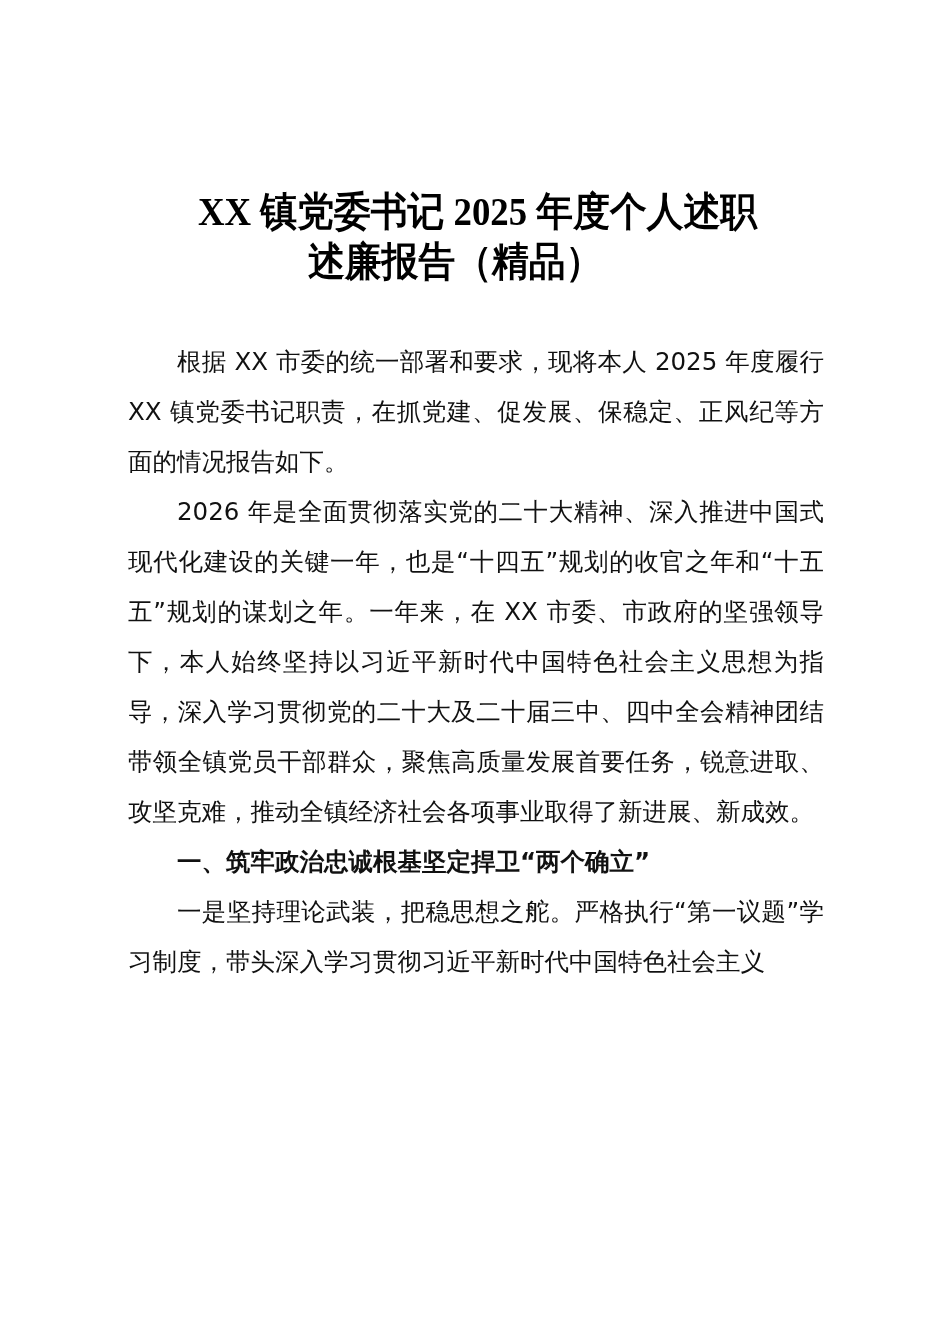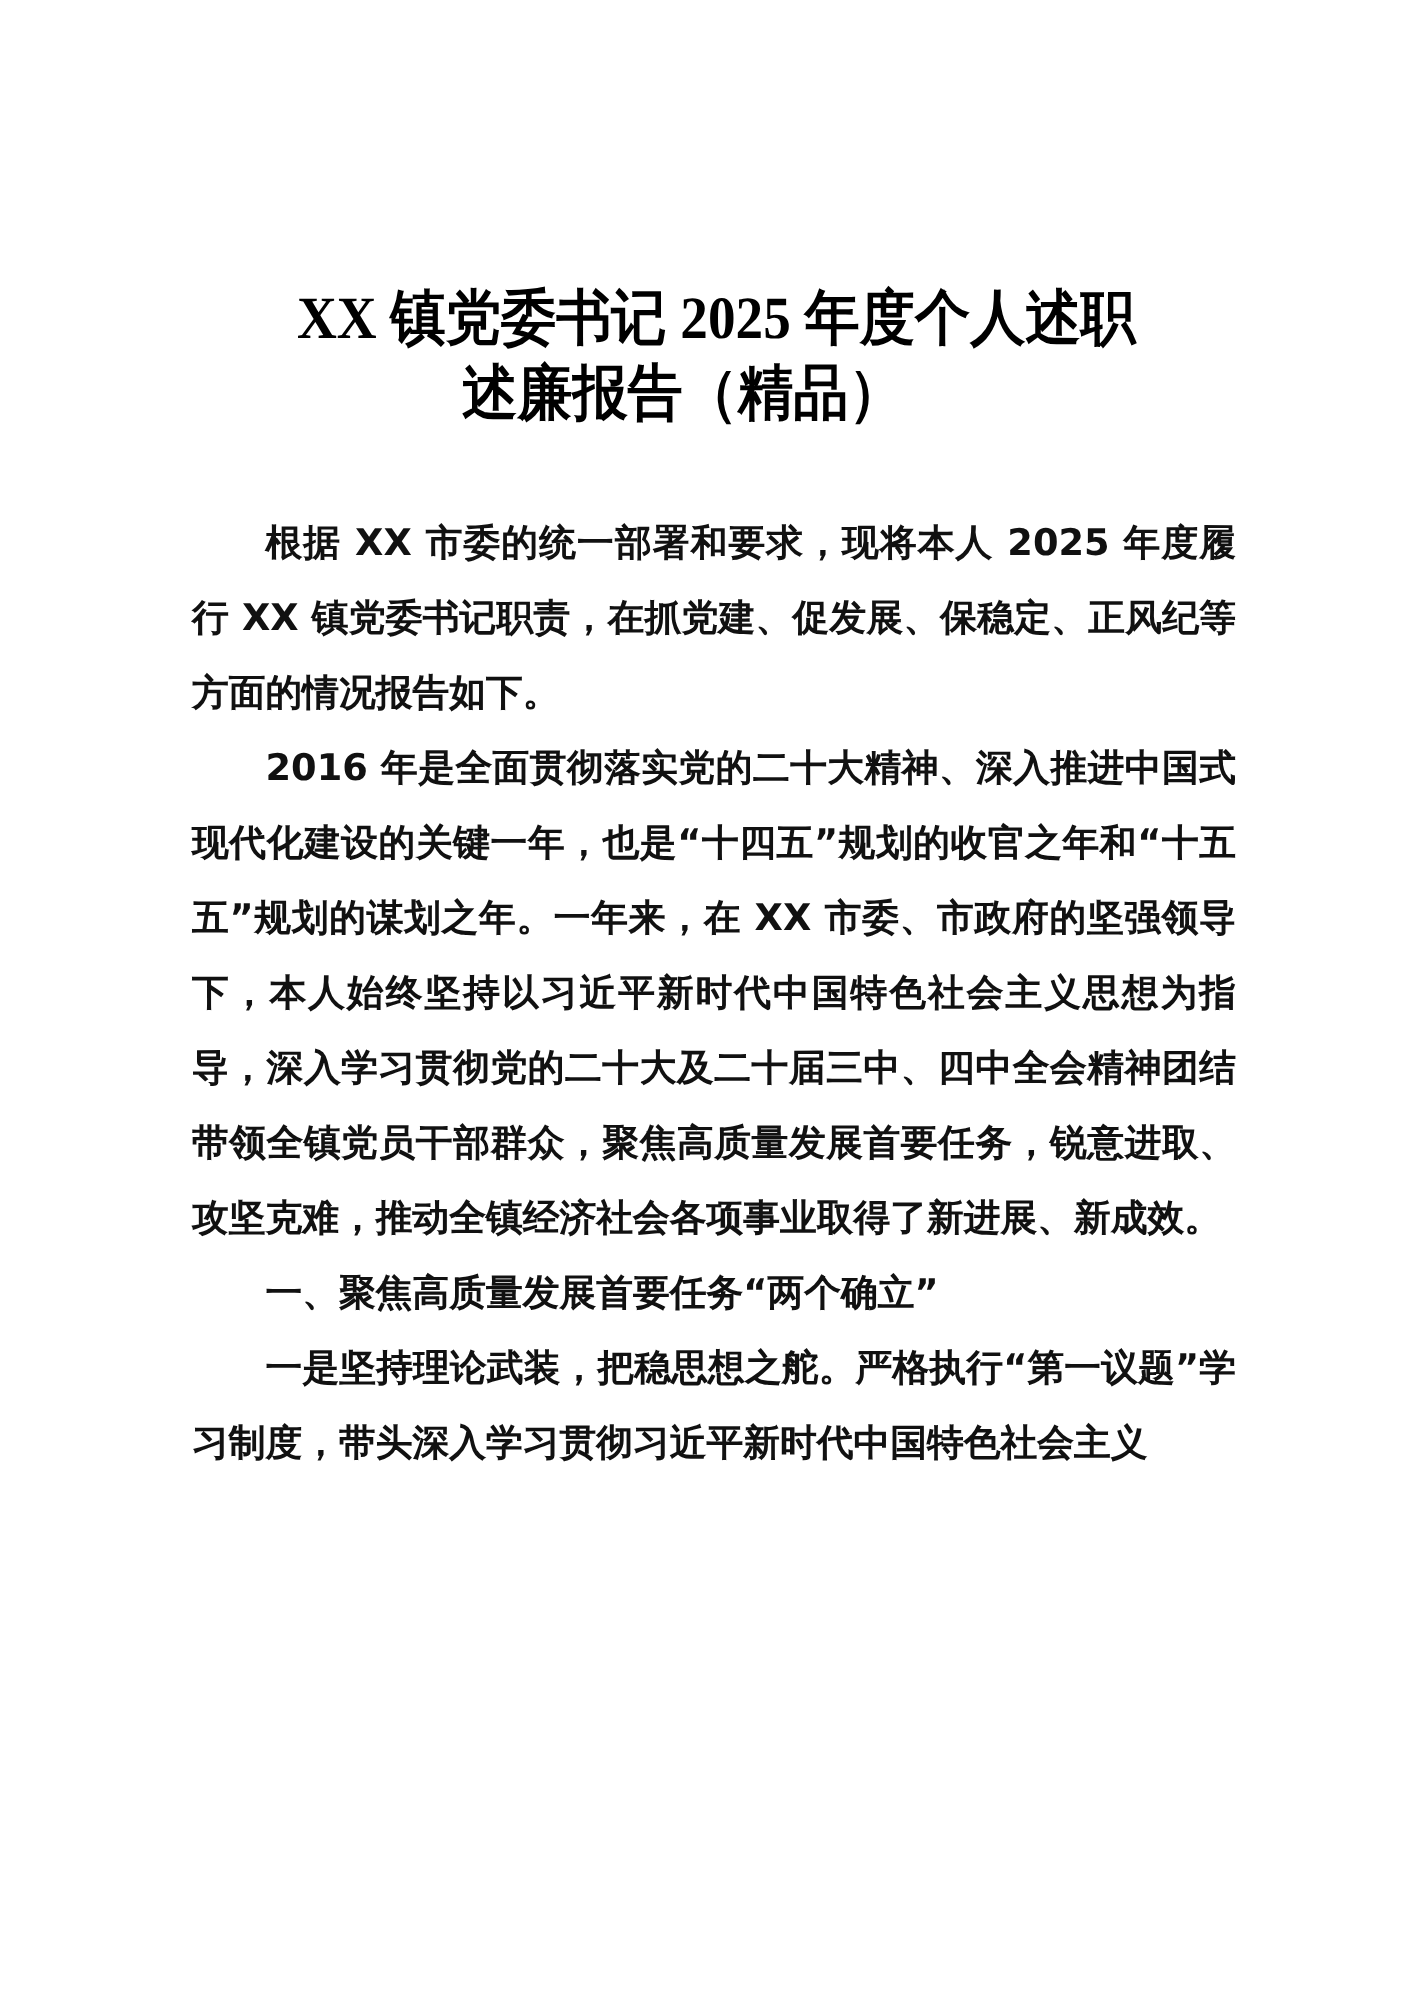--- a/index.html
+++ b/index.html
@@ -23,29 +23,29 @@
       left: 128px;
       top: 337px;
       width: 696px;
       font-family: "DejaVu Sans", "Liberation Sans", sans-serif;
       font-size: 24.5px;
       line-height: 50px;
       color: #111;
       text-align: justify;
       text-justify: inter-character;
     }
-    .body p { margin: 0; text-indent: 2em; font-weight: bold; }
+    .body p { margin: 0; text-indent: 2em; }
     .body p.heading { font-weight: bold; }
   </style>
 </head>
 <body>
 
 <div class="page">
   <div class="title l1">XX 镇党委书记 2025 年度个人述职</div>
   <div class="title l2">述廉报告（精品）</div>
 
   <div class="body">
     <p>根据 XX 市委的统一部署和要求，现将本人 2025 年度履行 XX 镇党委书记职责，在抓党建、促发展、保稳定、正风纪等方面的情况报告如下。</p>
-    <p>2016 年是全面贯彻落实党的二十大精神、深入推进中国式现代化建设的关键一年，也是“十四五”规划的收官之年和“十五五”规划的谋划之年。一年来，在 XX 市委、市政府的坚强领导下，本人始终坚持以习近平新时代中国特色社会主义思想为指导，深入学习贯彻党的二十大及二十届三中、四中全会精神团结带领全镇党员干部群众，聚焦高质量发展首要任务，锐意进取、攻坚克难，推动全镇经济社会各项事业取得了新进展、新成效。</p>
-    <p class="heading">一、聚焦高质量发展首要任务“两个确立”</p>
+    <p>2026 年是全面贯彻落实党的二十大精神、深入推进中国式现代化建设的关键一年，也是“十四五”规划的收官之年和“十五五”规划的谋划之年。一年来，在 XX 市委、市政府的坚强领导下，本人始终坚持以习近平新时代中国特色社会主义思想为指导，深入学习贯彻党的二十大及二十届三中、四中全会精神团结带领全镇党员干部群众，聚焦高质量发展首要任务，锐意进取、攻坚克难，推动全镇经济社会各项事业取得了新进展、新成效。</p>
+    <p class="heading">一、筑牢政治忠诚根基坚定捍卫“两个确立”</p>
     <p>一是坚持理论武装，把稳思想之舵。严格执行“第一议题”学习制度，带头深入学习贯彻习近平新时代中国特色社会主义</p>
   </div>
 </div>
 
 </body></html>

